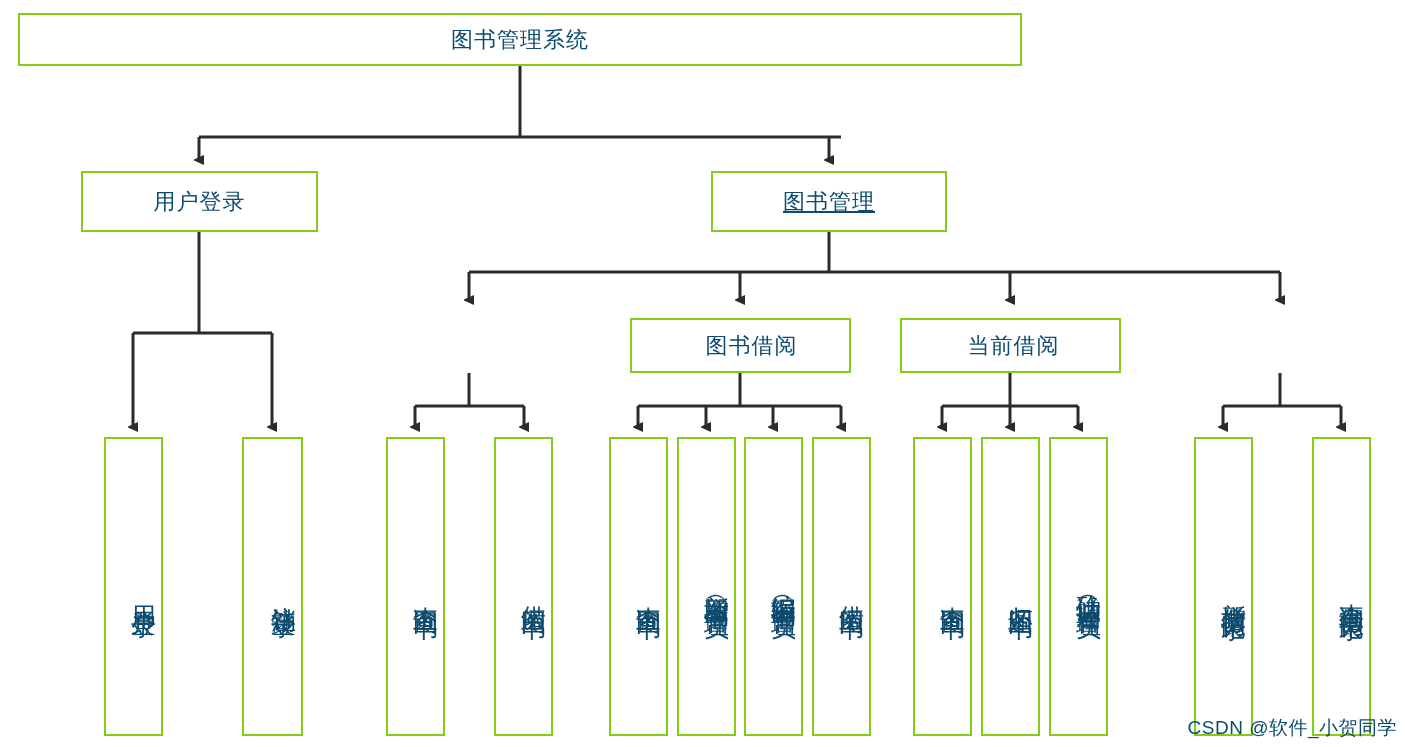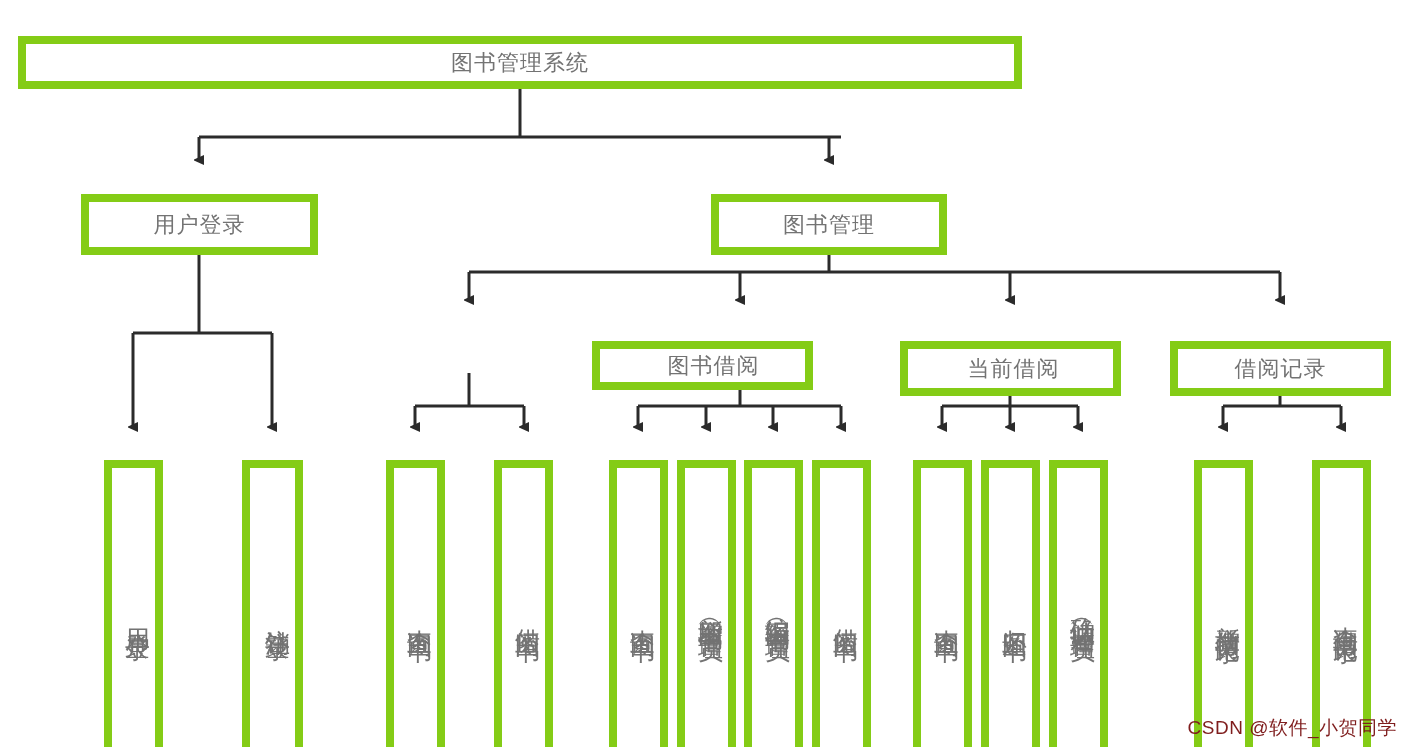--- a/index.html
+++ b/index.html
@@ -22,26 +22,25 @@
     left: 0;
     top: 0;
     width: 1405px;
     height: 747px;
     pointer-events: none;
   }
   .node {
     position: absolute;
     box-sizing: border-box;
     background: #ffffff;
-    border: 8px solid #84cc16;
+    border: 2px solid #84cc16;
     display: flex;
     align-items: center;
     justify-content: center;
-    color: #737373;
-    margin-top: 23px;
+    color: #0c4a6e;
   }
   .node.horiz {
     font-size: 22px;
     letter-spacing: 1px;
   }
   .node.vert {
     writing-mode: vertical-rl;
     text-orientation: upright;
     font-size: 25px;
     letter-spacing: 3px;
@@ -54,21 +53,21 @@
   }
   .node-label {
     display: block;
     white-space: nowrap;
   }
   .watermark {
     position: absolute;
     right: 8px;
     bottom: 6px;
     font-size: 19px;
-    color: #7f1d1d;
+    color: #0c4a6e;
     letter-spacing: 0.5px;
     white-space: nowrap;
   }
 </style>
 </head>
 <body>
 
 <div id="canvas">
 
   <svg class="edges" viewBox="0 0 1405 747">
@@ -121,32 +120,29 @@
     </g>
   </svg>
 
   <div class="node horiz" style="left:18px; top:13px; width:1004px; height:53px;">
     <span class="node-label">图书管理系统</span>
   </div>
 
   <div class="node horiz" style="left:81px; top:171px; width:237px; height:61px;">
     <span class="node-label">用户登录</span>
   </div>
-  <div class="node horiz" style="left:711px; top:171px; width:236px; height:61px;">
+  <div class="node horiz" style="left:711px; top:171px; width:236px; height:61px;text-decoration:underline;">
     <span class="node-label">图书管理</span>
   </div>
 
-  <div class="node horiz" style="left:592px; top:318px; width:221px; height:49px;padding-left:22px;">
+  <div class="node horiz" style="left:630px; top:318px; width:221px; height:55px;padding-left:22px;">
     <span class="node-label">图书借阅</span>
   </div>
   <div class="node horiz" style="left:900px; top:318px; width:221px; height:55px;padding-left:6px;">
     <span class="node-label">当前借阅</span>
-  </div>
-  <div class="node horiz" style="left:1170px; top:318px; width:221px; height:55px;">
-    <span class="node-label">借阅记录</span>
   </div>
 
   <div class="node vert" style="left:104px; top:437px; width:59px; height:299px;">
     <span class="node-label">用户登录</span>
   </div>
   <div class="node vert" style="left:242px; top:437px; width:61px; height:299px;">
     <span class="node-label">注销登录</span>
   </div>
 
   <div class="node vert" style="left:386px; top:437px; width:59px; height:299px;">

